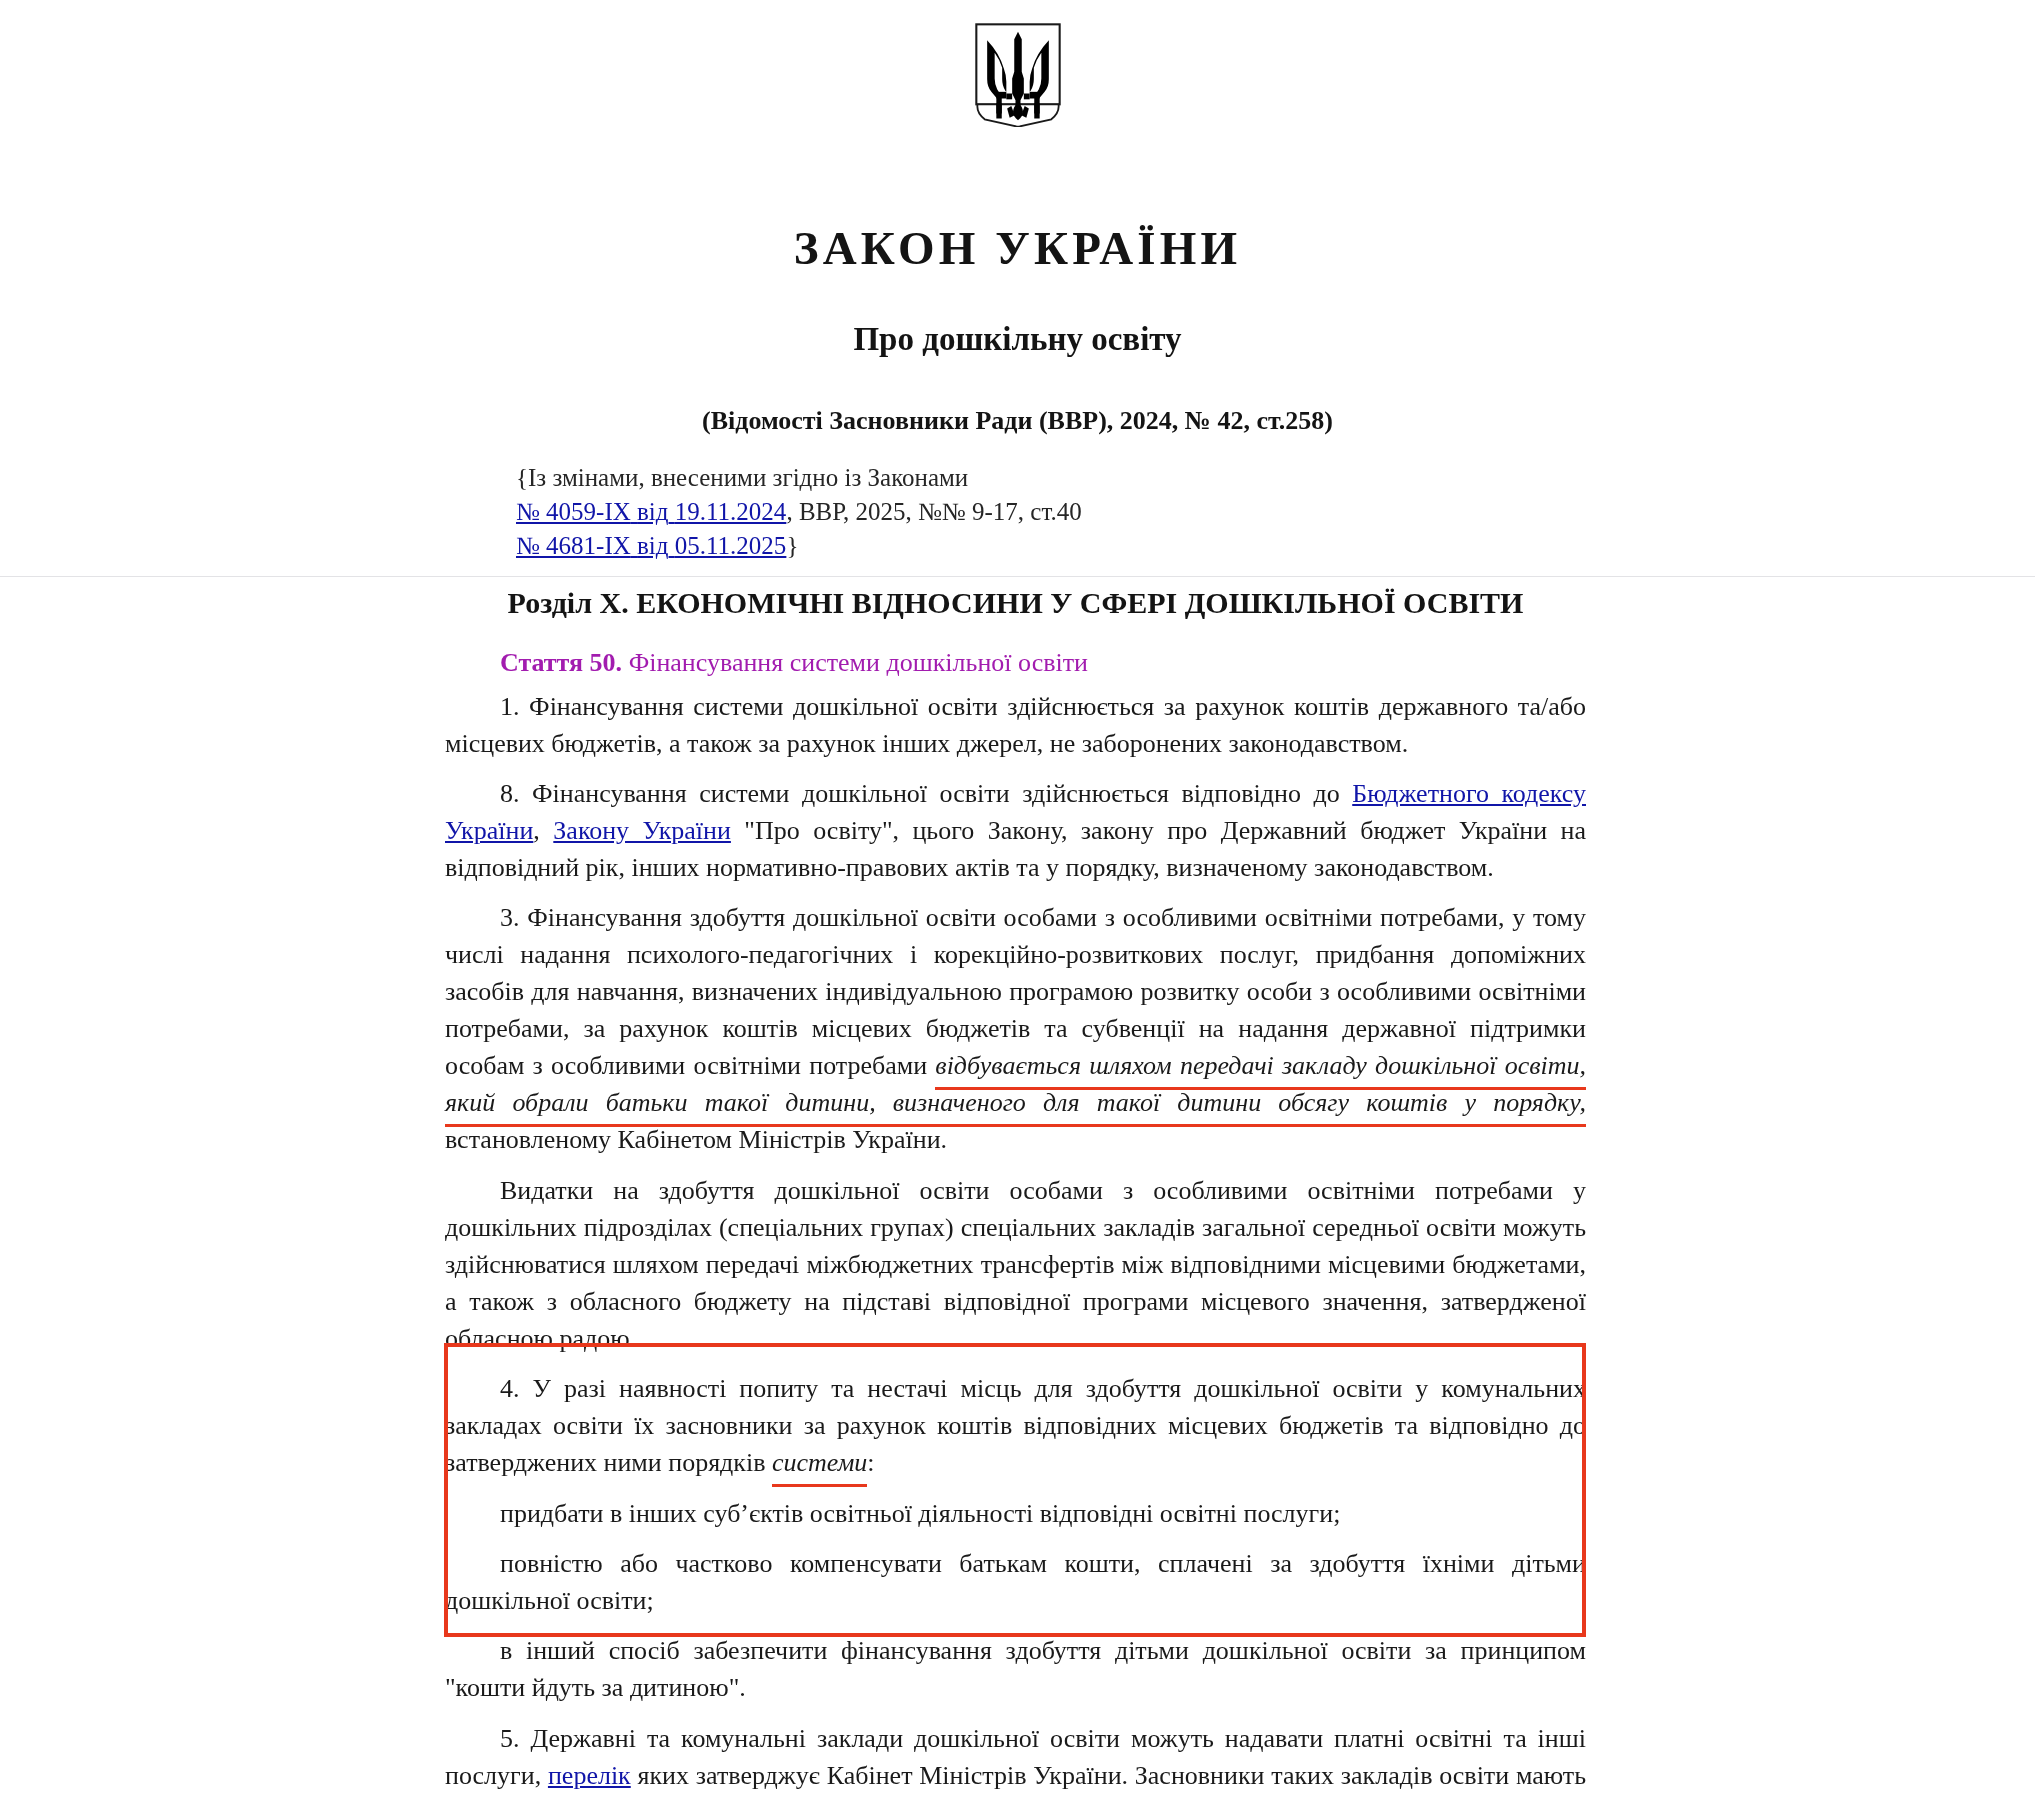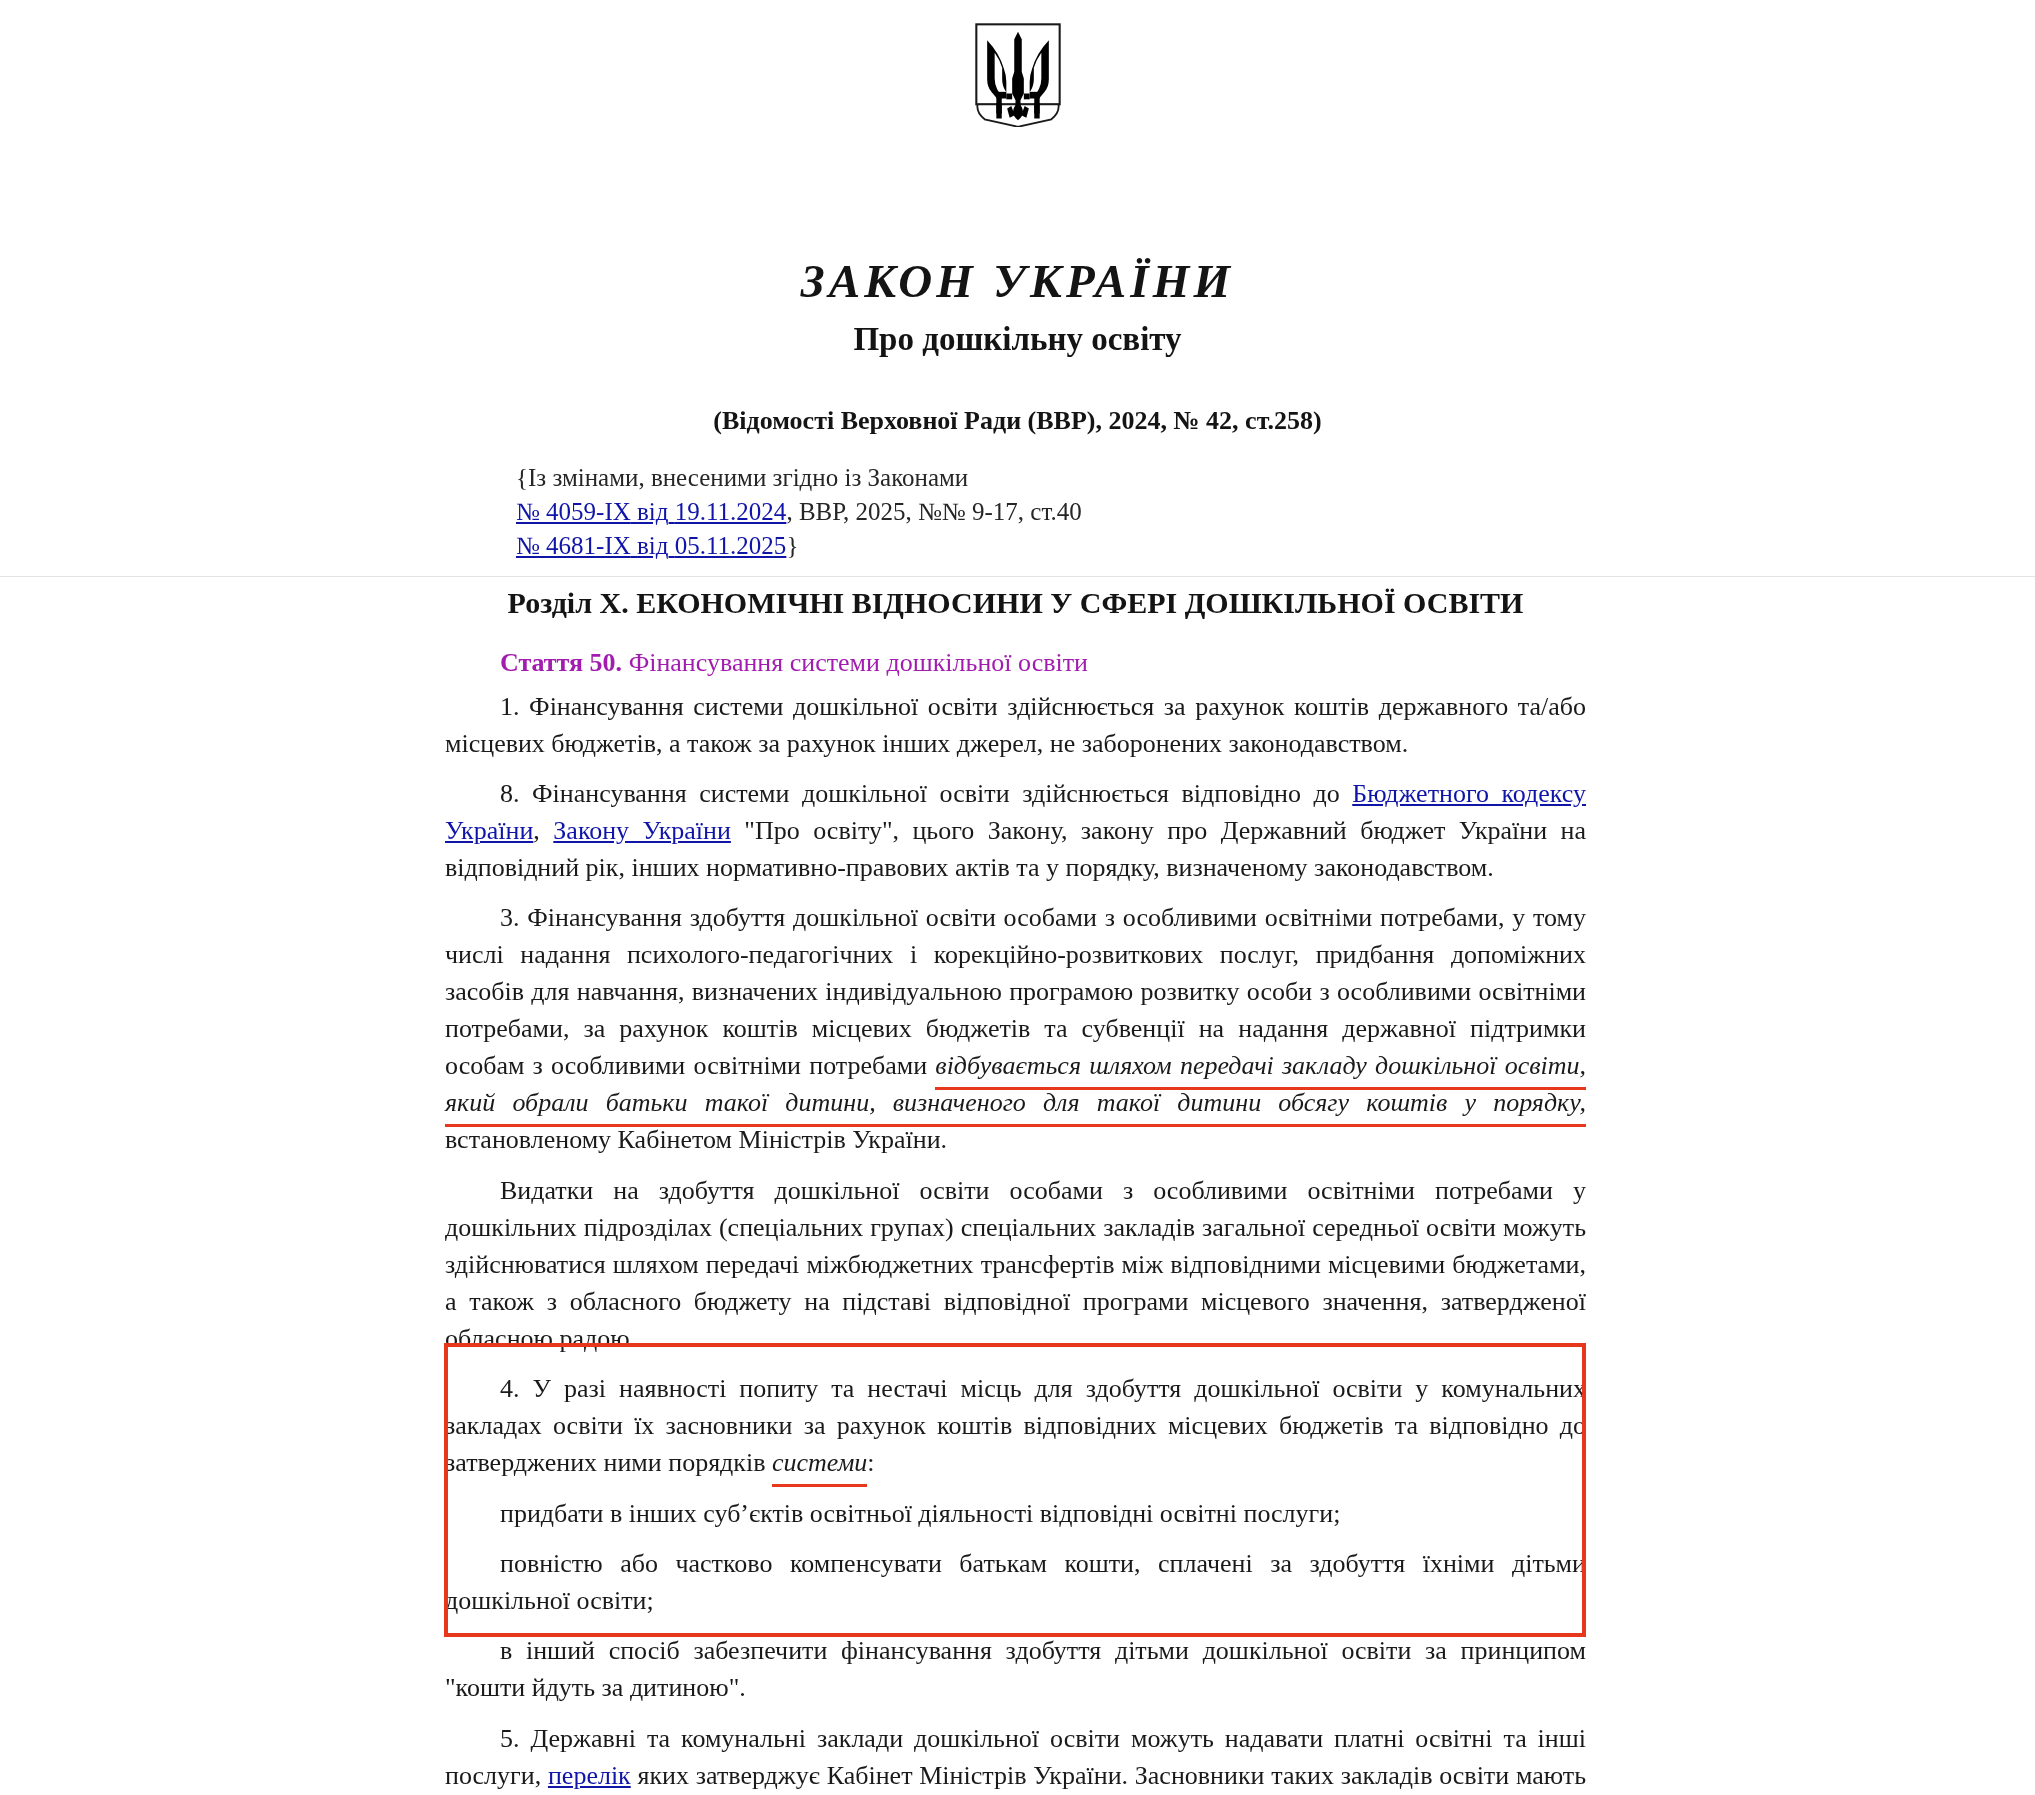--- a/index.html
+++ b/index.html
@@ -39,26 +39,24 @@
     display: block;
   }
 
   
   .law-title {
     position: absolute;
     top: 221px;
     left: 0;
     width: 100%;
     text-align: center;
-    font-style: italic;
     font-weight: bold;
     font-size: 47px;
     letter-spacing: 4.2px;
     color: #141414;
-    margin-top: 33px;
   }
   .law-subtitle {
     position: absolute;
     top: 321px;
     left: 0;
     width: 100%;
     text-align: center;
     font-weight: bold;
     font-size: 33px;
     color: #141414;
@@ -183,21 +181,21 @@
         <path d="M34 100 L40.5 100 L40.5 118 L34 118 Z"></path>
         <path d="M79.5 100 L86 100 L86 118 L79.5 118 Z"></path>
         <path d="M47 106 L52 103 L56 114 L50 117 Z"></path>
         <path d="M73 106 L68 103 L64 114 L70 117 Z"></path>
       </g>
     </svg>
   </div>
 
   <div class="law-title">ЗАКОН  УКРАЇНИ</div>
   <div class="law-subtitle">Про дошкільну освіту</div>
-  <div class="vvr-line">(Відомості Верховної Ради (ВВР), 2024, № 42, ст.258)</div>
+  <div class="vvr-line">(Відомості Засновники Ради (ВВР), 2024, № 42, ст.258)</div>
 
   <div class="amend">
     <div>{Із змінами, внесеними згідно із Законами</div>
     <div><a class="doclink" href="#"><span>№ 4059-IX</span> <span>від</span> <span>19.11.2024</span></a><span>, ВВР, 2025, №№ 9-17, ст.40</span></div>
     <div><a class="doclink" href="#"><span>№ 4681-IX</span> <span>від</span> <span>05.11.2025</span></a><span>}</span></div>
   </div>
 
   <div class="divider"></div>
 
   <div class="content">

